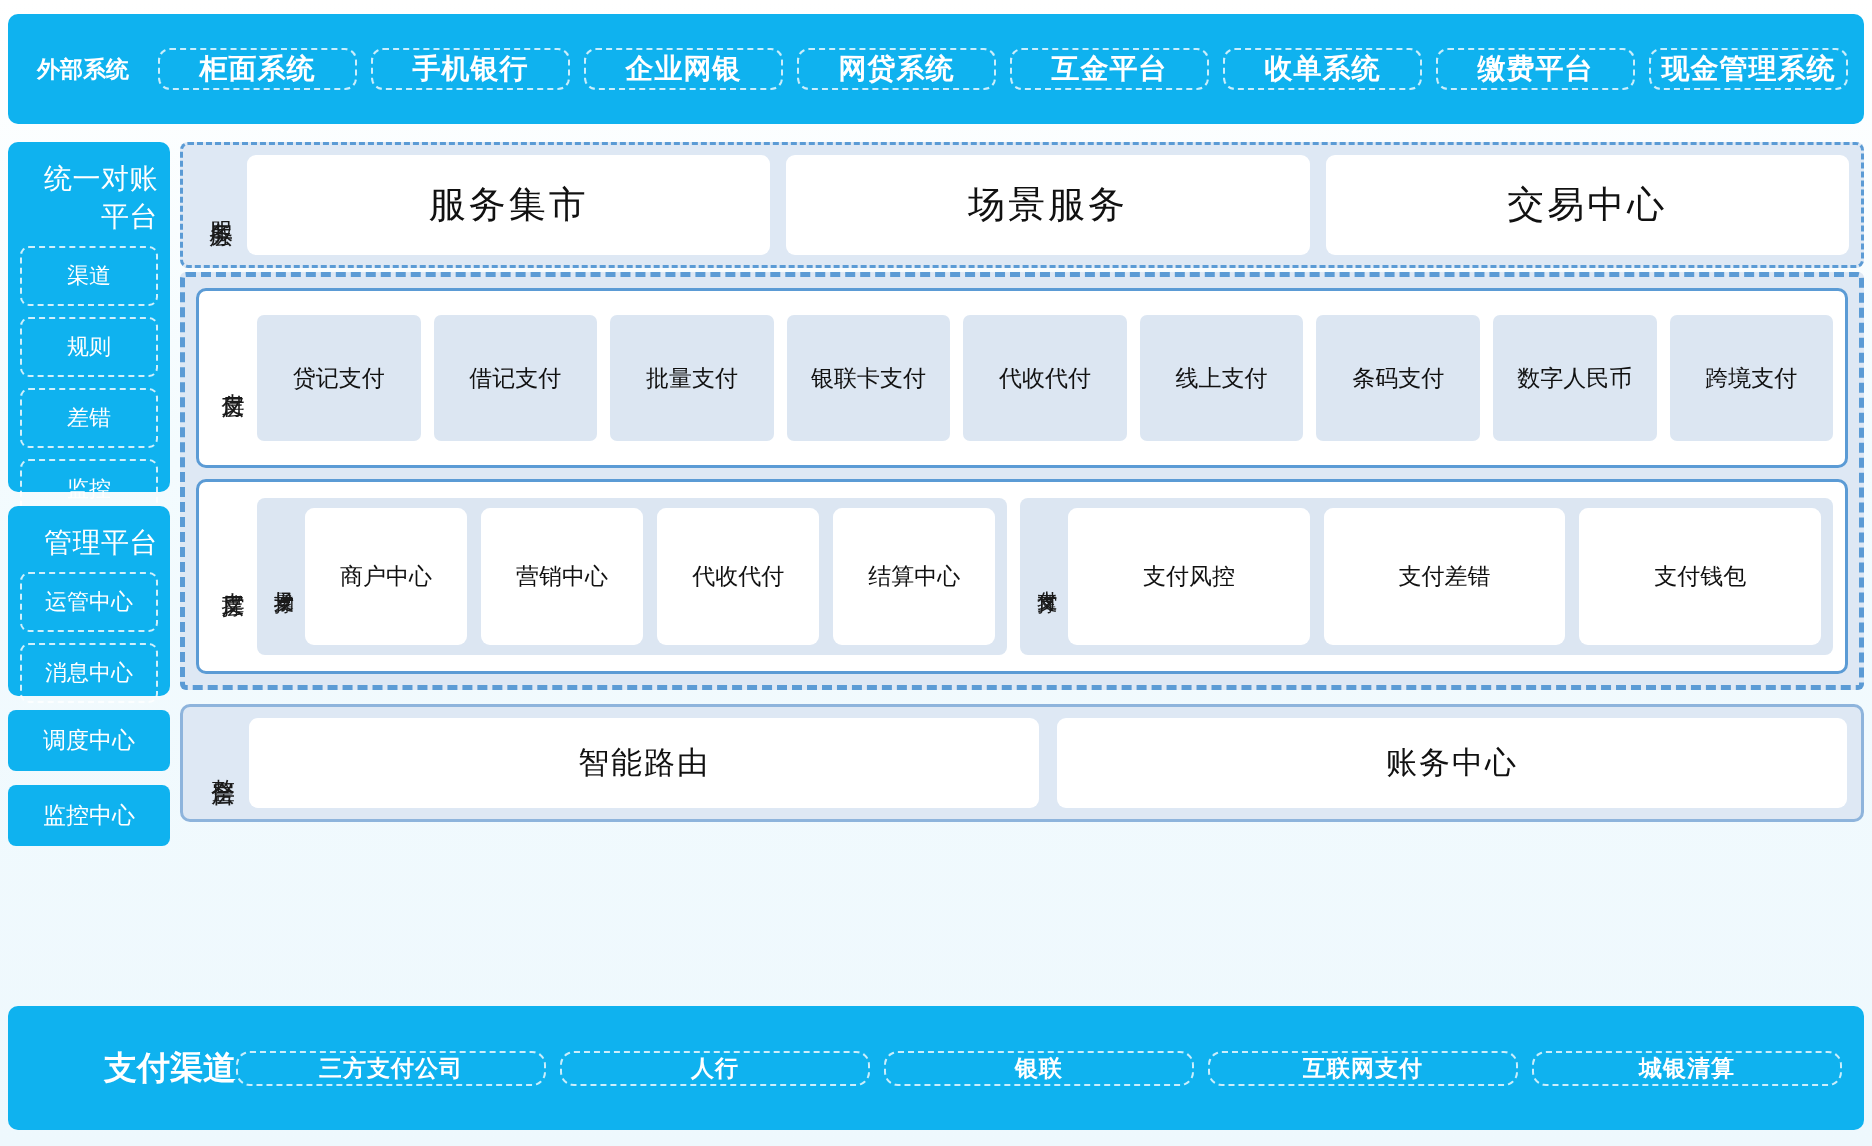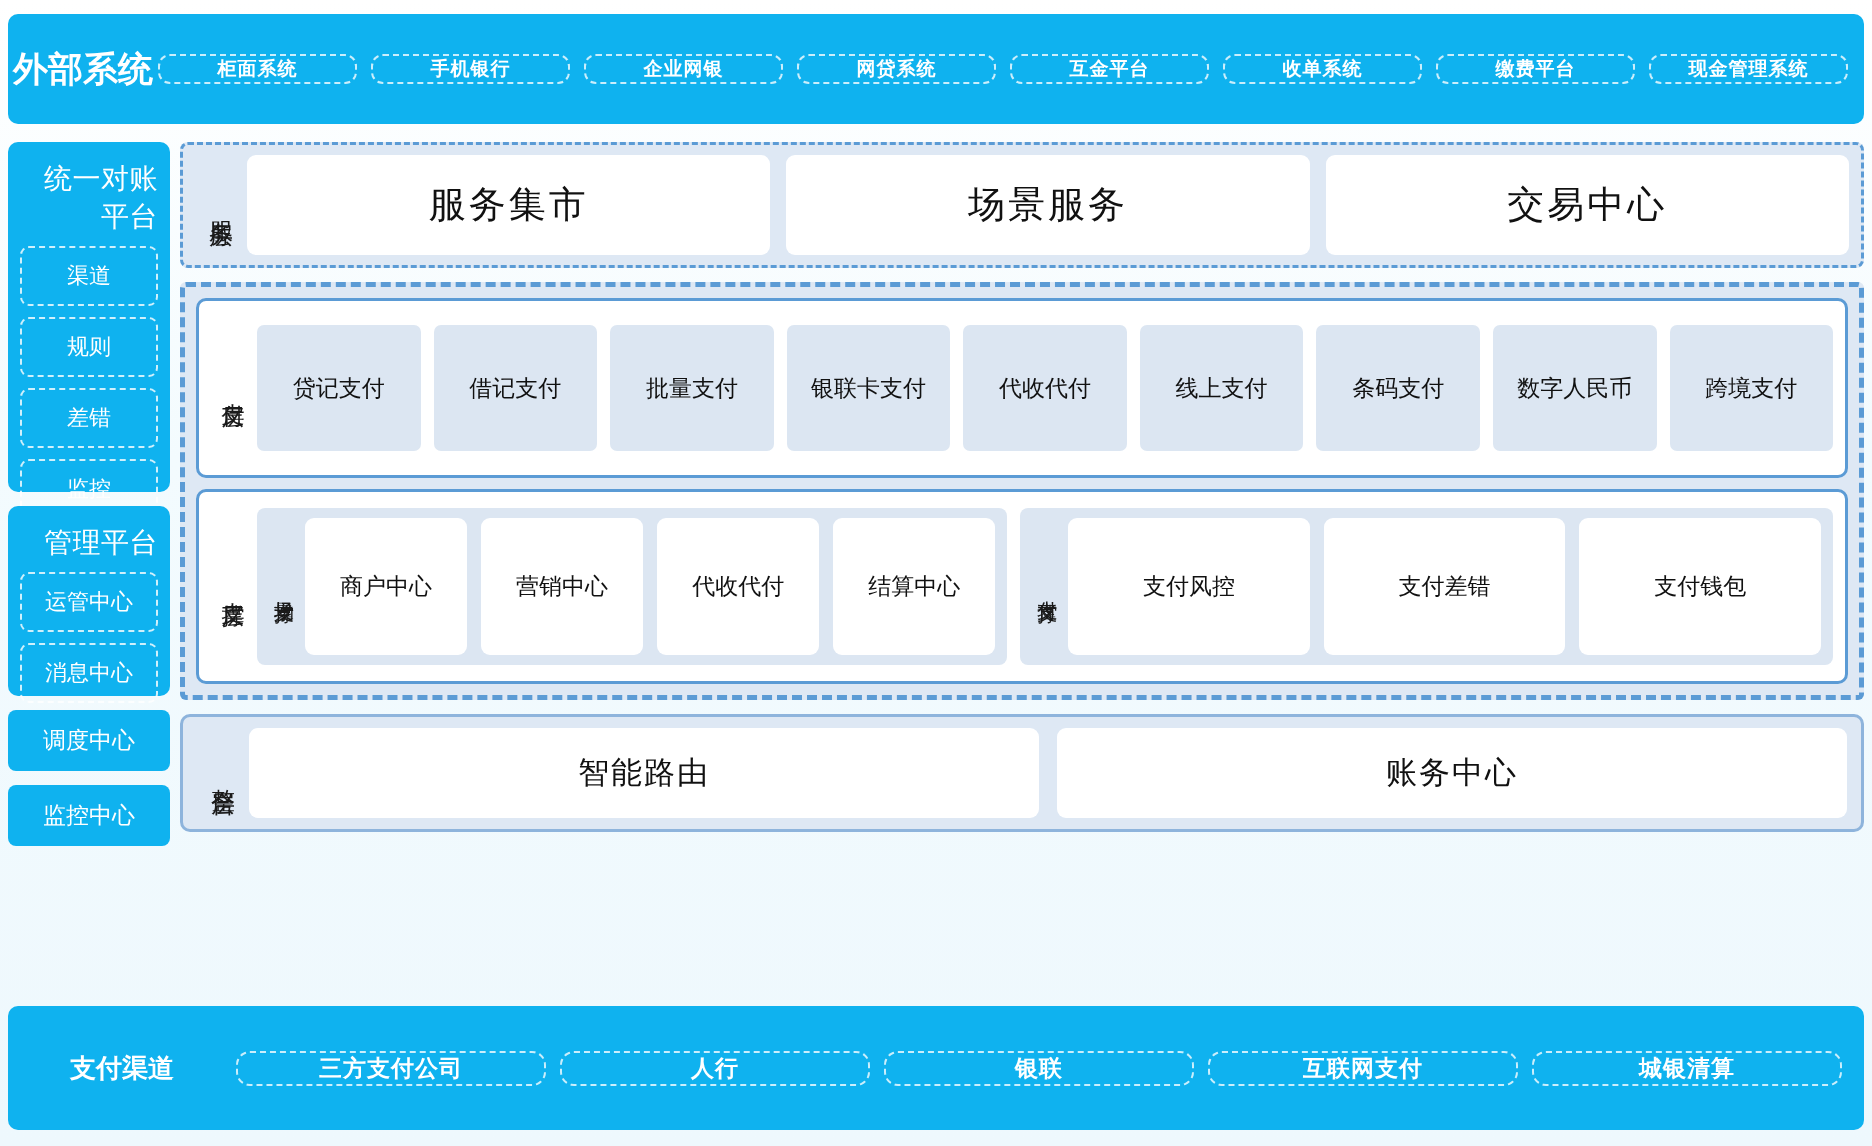--- a/index.html
+++ b/index.html
@@ -35,38 +35,38 @@
     gap: 14px;
   }
   .band-chip {
     flex: 1 1 0;
     border: 2px dashed rgba(255,255,255,0.78);
     border-radius: 12px;
     color: #ffffff;
     display: flex;
     align-items: center;
     justify-content: center;
-    font-size: 19px;
+    font-size: 28px;
     font-weight: bold;
     letter-spacing: 1px;
   }
 
   
   #external-band {
     left: 8px; top: 14px; width: 1856px; height: 110px;
     padding: 14px 16px 14px 0;
   }
-  #external-band .band-title { width: 150px; font-size: 35px; }
+  #external-band .band-title { width: 150px; font-size: 23px; }
 
   
   #channel-band {
     left: 8px; top: 1006px; width: 1856px; height: 124px;
     padding: 20px 22px 20px 0;
   }
-  #channel-band .band-title { width: 228px; font-size: 26px; }
+  #channel-band .band-title { width: 228px; font-size: 33px; text-align: right; }
   #channel-band .band-chip { font-size: 23px; border-radius: 14px; }
 
   
   #left-rail {
     position: absolute;
     left: 8px; top: 142px; width: 162px; height: 826px;
   }
   .rail-card {
     background: #0FB2EF;
     border-radius: 10px;
@@ -132,21 +132,21 @@
     background: #ffffff;
     border-radius: 9px;
     display: flex; align-items: center; justify-content: center;
     font-size: 37px;
     color: #111;
     letter-spacing: 3px;
   }
 
   
   #core-layer {
-    margin-top: 14px;
+    margin-top: 4px;
     border: 5px dashed #5B9BD5;
     border-radius: 6px;
     background: #DEE8F4;
     padding: 11px;
     height: 418px;
     display: flex;
     flex-direction: column;
     gap: 11px;
   }
 

